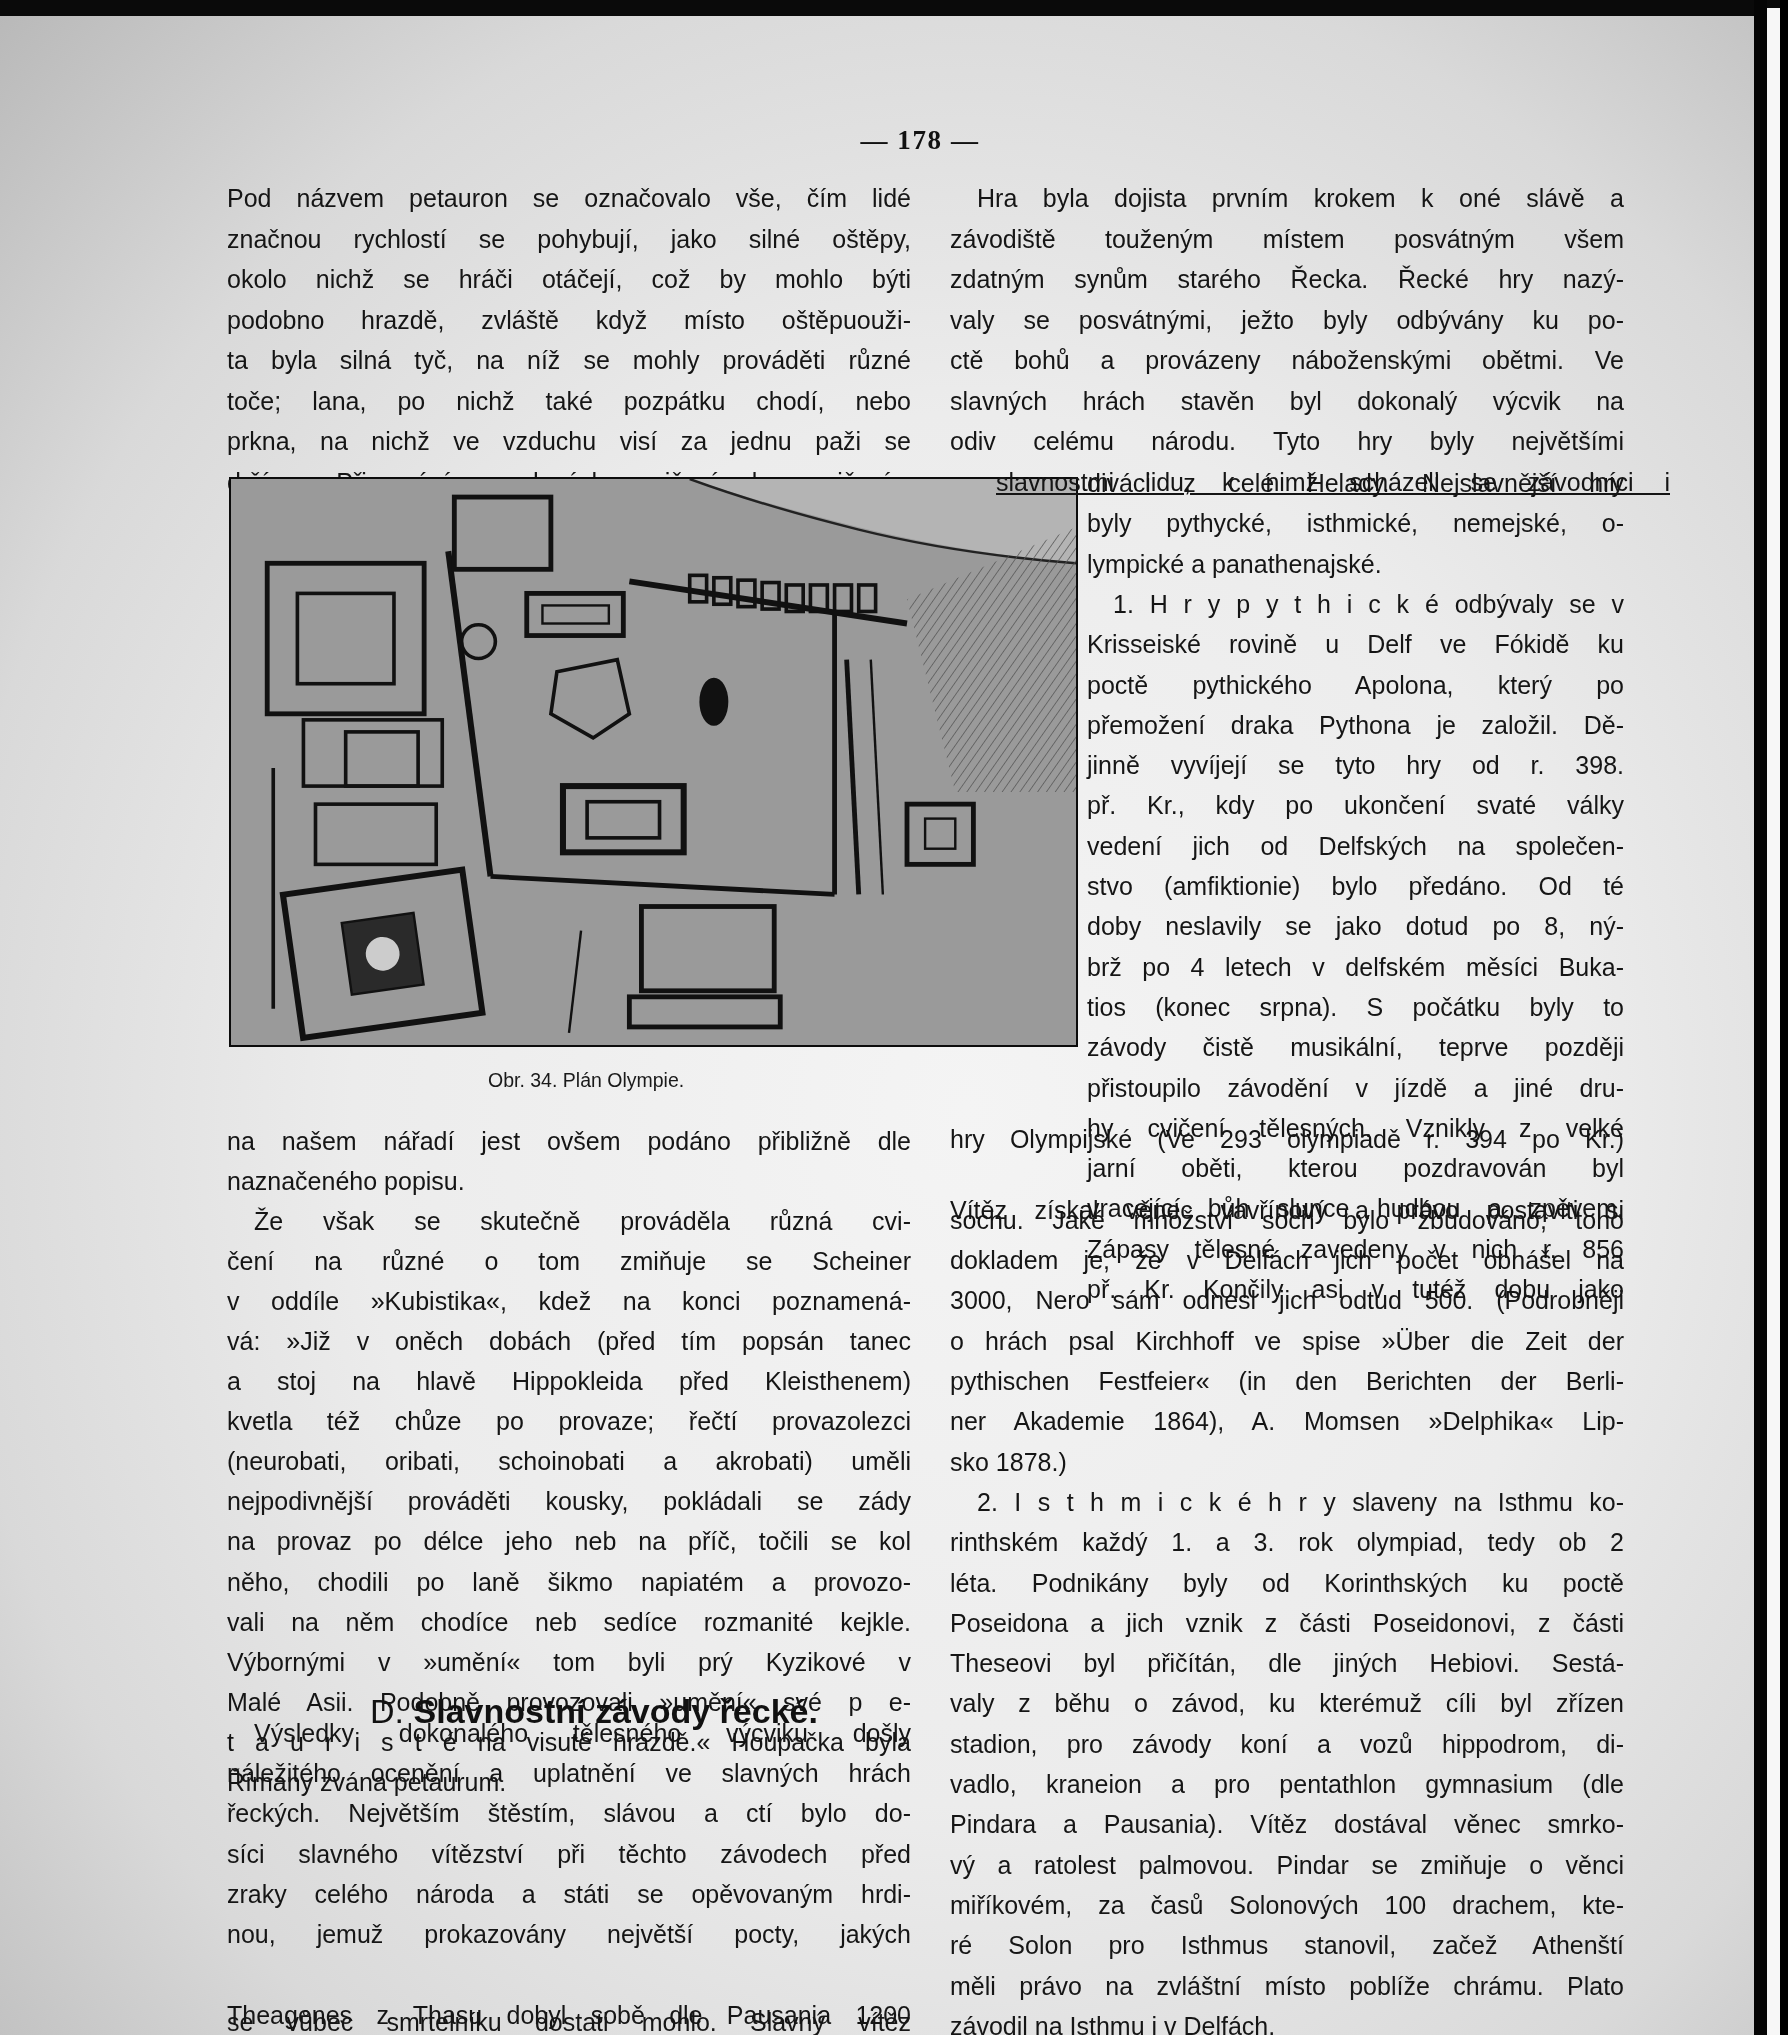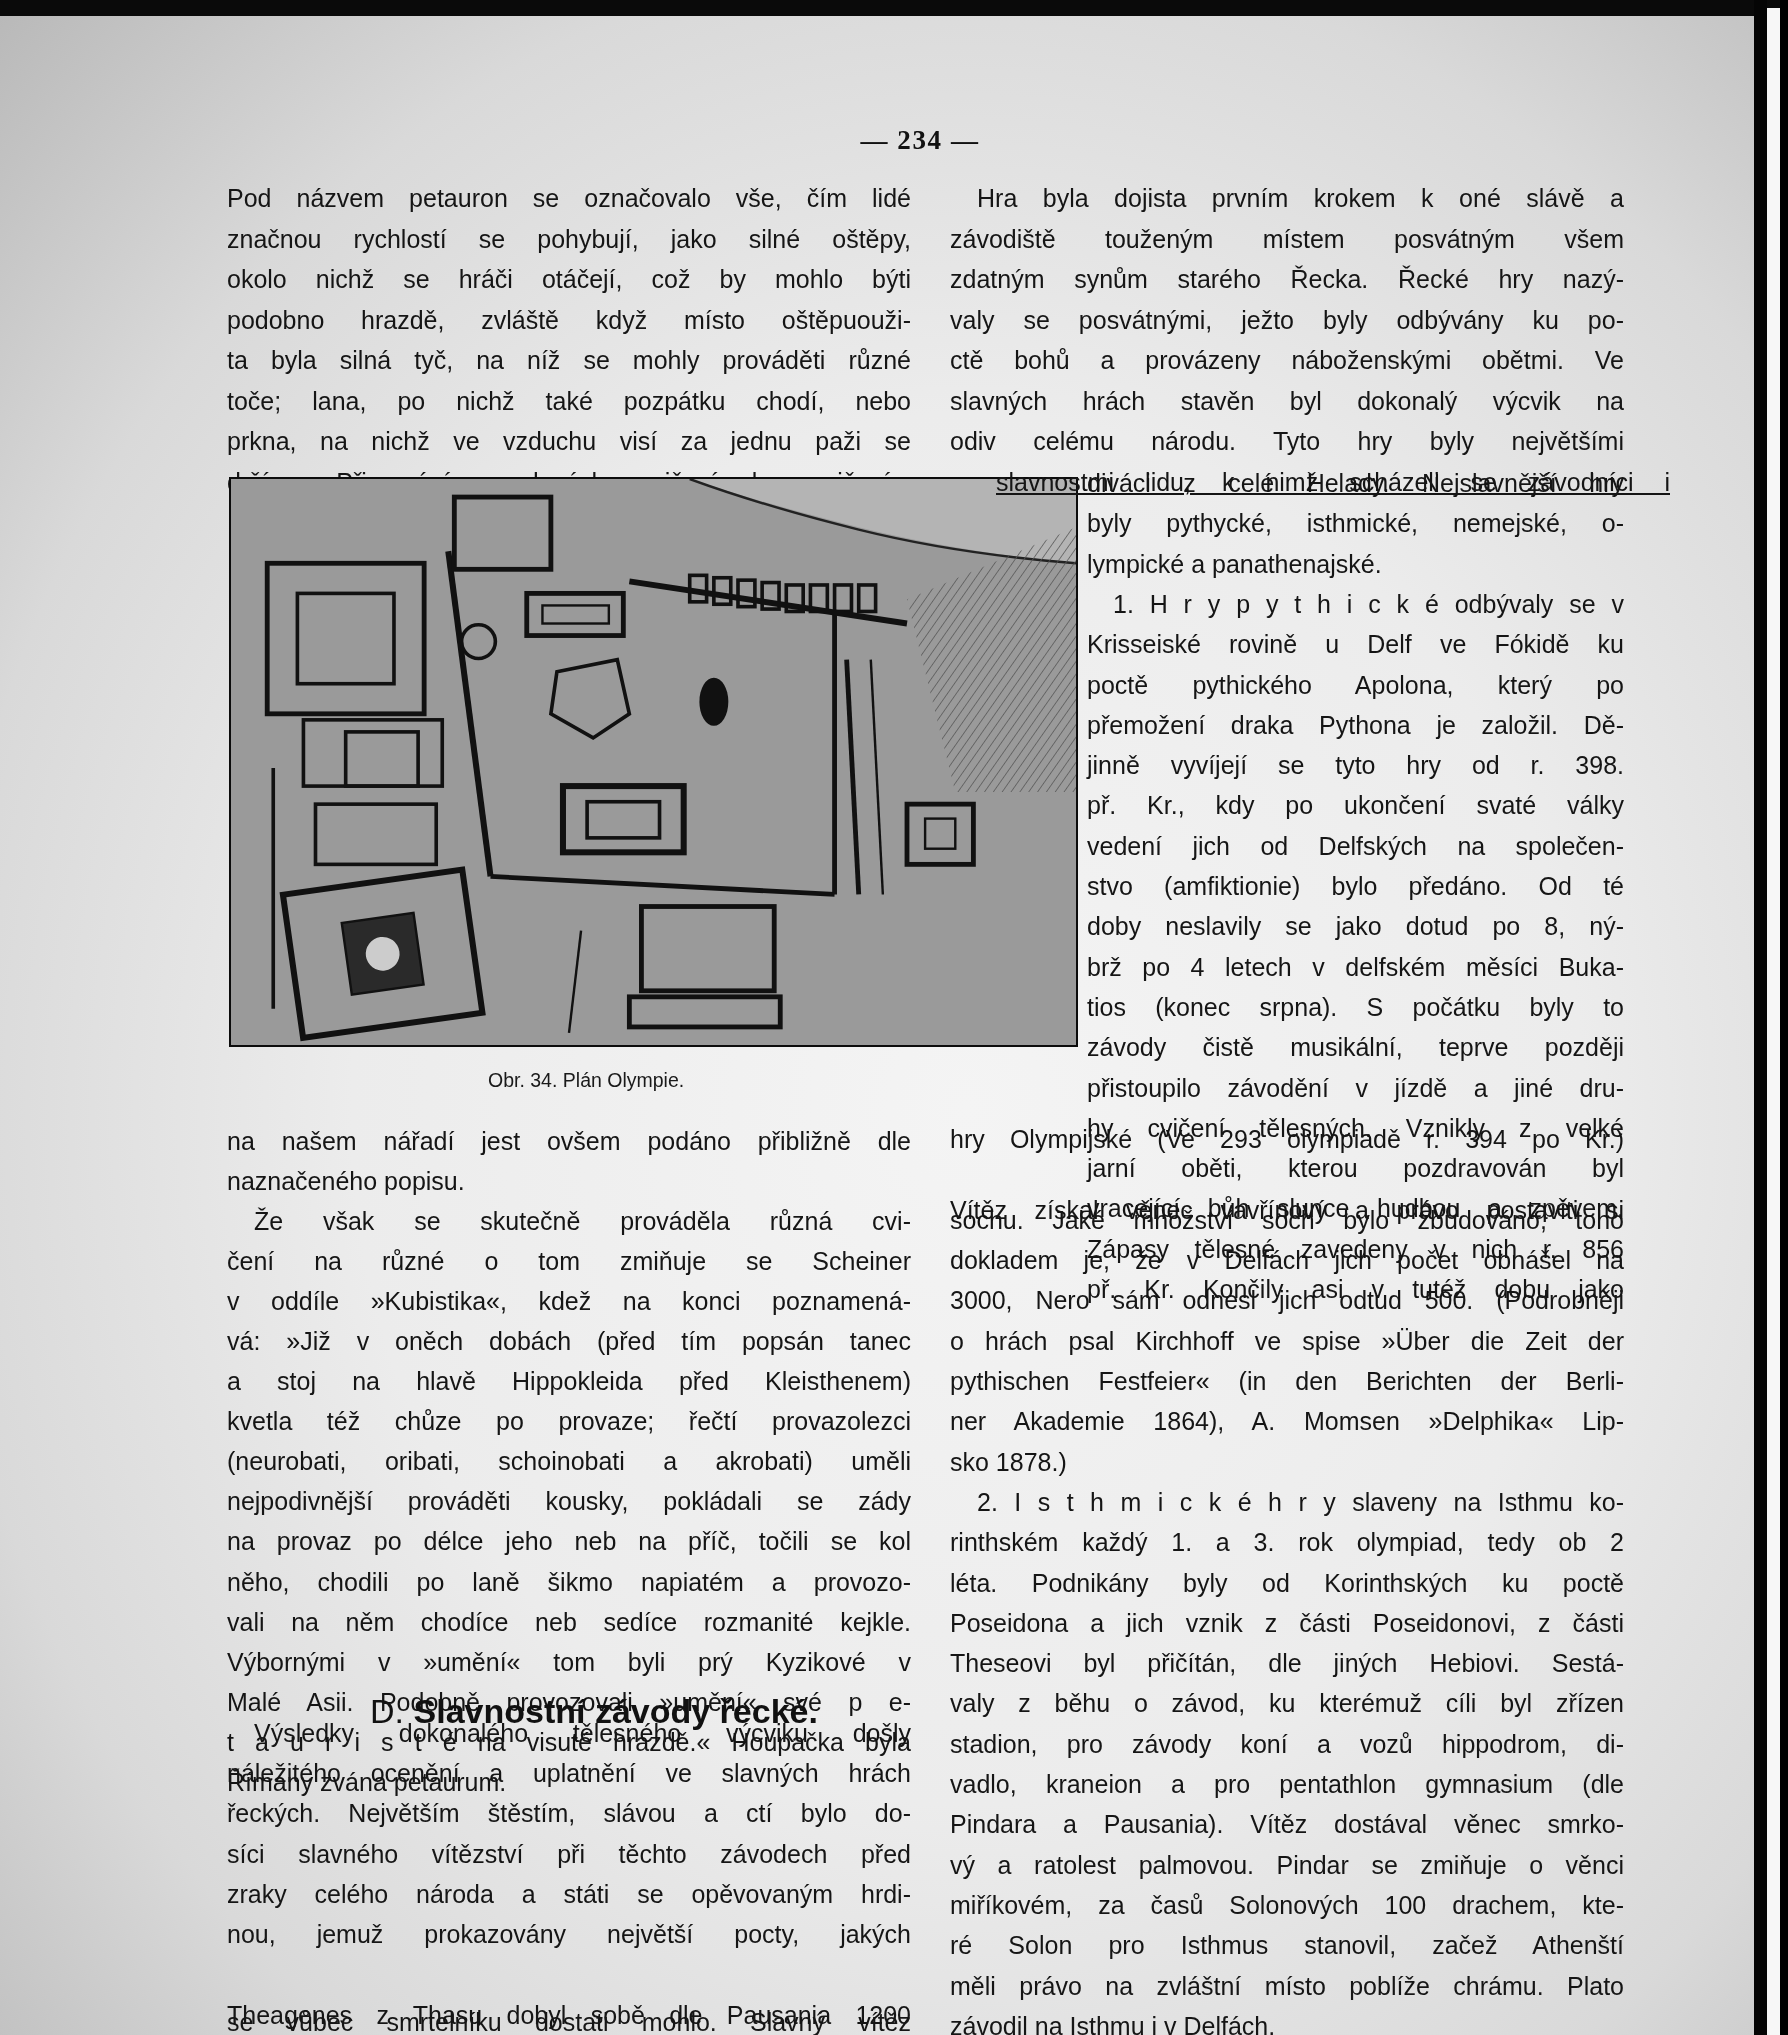--- a/index.html
+++ b/index.html
@@ -45,21 +45,21 @@
       position: absolute; left: 252px; top: 1676px; width: 684px; text-align: center;
       font-size: 34px; color: #111; font-family: "Liberation Sans", sans-serif;
     }
     .heading b { font-weight: bold; }
   </style>
 </head>
 <body>
 
 <div class="page">
 
-  <div class="page-number">— 234 —</div>
+  <div class="page-number">— 178 —</div>
 
   <div class="col-left" id="col-left">
       <div class="line justify" style="top: 170px; left: 227px; width: 684px;">Pod názvem petauron se označovalo vše, čím lidé</div>
       <div class="line justify" style="top: 211px; left: 227px; width: 684px;">značnou rychlostí se pohybují, jako silné oštěpy,</div>
       <div class="line justify" style="top: 251px; left: 227px; width: 684px;">okolo nichž se hráči otáčejí, což by mohlo býti</div>
       <div class="line justify" style="top: 292px; left: 227px; width: 684px;">podobno hrazdě, zvláště když místo oštěpuouži-</div>
       <div class="line justify" style="top: 332px; left: 227px; width: 684px;">ta byla silná tyč, na níž se mohly prováděti různé</div>
       <div class="line justify" style="top: 373px; left: 227px; width: 684px;">toče; lana, po nichž také pozpátku chodí, nebo</div>
       <div class="line justify" style="top: 413px; left: 227px; width: 684px;">prkna, na nichž ve vzduchu visí za jednu paži se</div>
       <div class="line justify" style="top: 454px; left: 227px; width: 684px;">držíce. Přirovnání uvedených cvičení ku cvičením</div>

